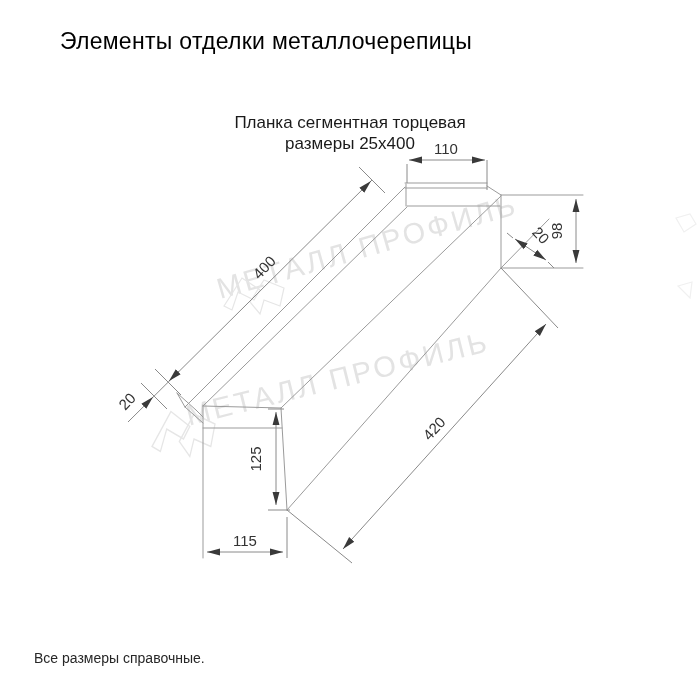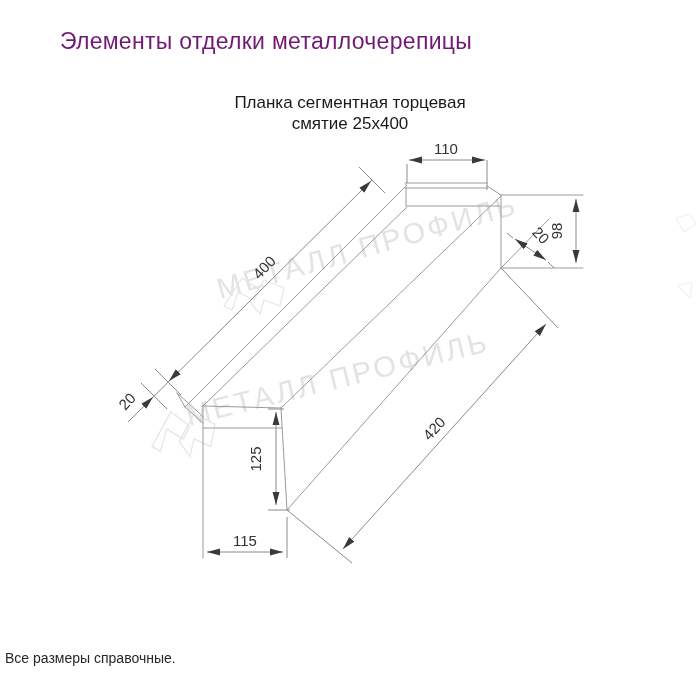--- a/index.html
+++ b/index.html
@@ -2,43 +2,43 @@
 <html><head>
 <meta charset="utf-8">
 <style>
   html,body{margin:0;padding:0;background:#fff;}
   .canvas{
     position:relative;width:700px;height:700px;background:#fff;
     font-family:"Liberation Sans",sans-serif;overflow:hidden;
   }
   .title{
     position:absolute;top:28px;left:0;width:532px;text-align:center;
-    font-size:23px;color:#701a75;letter-spacing:.3px;white-space:nowrap;
+    font-size:23px;color:#000000;letter-spacing:.3px;white-space:nowrap;
   }
   .subtitle{
-    position:absolute;top:92px;left:100px;width:500px;text-align:center;
+    position:absolute;top:112px;left:100px;width:500px;text-align:center;
     font-size:17px;line-height:21px;color:#1a1a1a;
   }
   .notes{
-    position:absolute;left:5px;top:648px;font-size:14px;line-height:20px;color:#272727;
+    position:absolute;left:34px;top:648px;font-size:14px;line-height:20px;color:#272727;
   }
   svg.drawing{position:absolute;left:0;top:0;}
   svg .dimtext{fill:#333;font-size:15px;font-family:"Liberation Sans",sans-serif;}
   svg .wmtext{fill:#e3e3e3;font-size:29px;letter-spacing:3px;font-family:"Liberation Sans",sans-serif;}
 </style>
 </head>
 <body>
 
 <div class="canvas">
 
   <div class="title">Элементы отделки металлочерепицы</div>
 
   <div class="subtitle">
     <div>Планка сегментная торцевая</div>
-    <div>смятие 25х400</div>
+    <div>размеры 25х400</div>
   </div>
 
   <svg class="drawing" width="700" height="700" viewBox="0 0 700 700">
     <defs>
       <marker id="arr" viewBox="0 0 12 8" refX="12" refY="4" markerWidth="13" markerHeight="9" markerUnits="userSpaceOnUse" orient="auto-start-reverse">
         <path d="M12,4 L0,0.8 L0,7.2 Z" fill="#3a3a3a"></path>
       </marker>
     </defs>
 
     <g>

